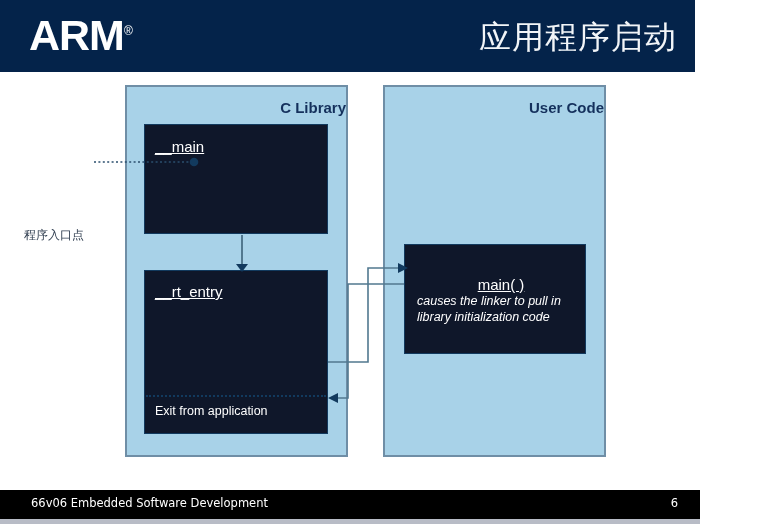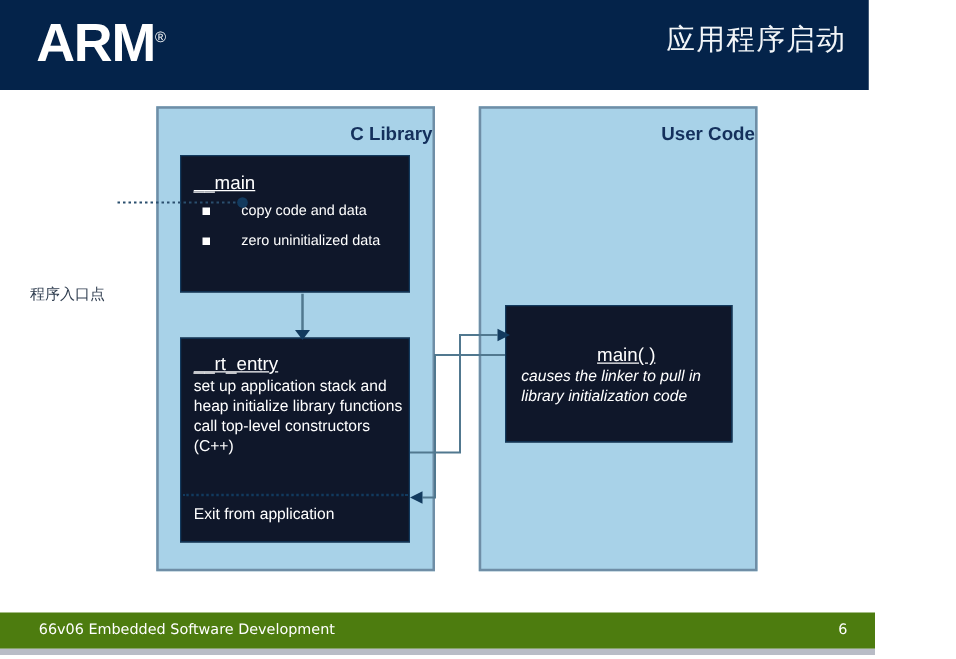--- a/index.html
+++ b/index.html
@@ -40,21 +40,21 @@
     font-size: 12px;
     vertical-align: super;
     font-weight: normal;
     letter-spacing: 0;
   }
   .slide-title {
     position: absolute;
     right: 18px;
     top: 16px;
     color: #f2f5f8;
-    font-size: 23px;
+    font-size: 32px;
     font-family: Liberation Sans, sans-serif;
     letter-spacing: 1px;
     white-space: nowrap;
   }
 
   
   .stage {
     position: absolute;
     left: 0;
     top: 72px;
@@ -171,21 +171,21 @@
     white-space: nowrap;
   }
 
   
   .footer-bar {
     position: absolute;
     left: 0;
     top: 490px;
     width: 700px;
     height: 29px;
-    background: #4d7c0f;
+    background: #000000;
   }
   .footer-shadow {
     position: absolute;
     left: 0;
     top: 519px;
     width: 700px;
     height: 5px;
     background: #b8bcc6;
   }
   .footer-text {
@@ -222,31 +222,24 @@
   <div class="panel" id="panel-clib">
     <div class="panel-title">C Library</div>
   </div>
 
   <div class="panel" id="panel-user">
     <div class="panel-title">User Code</div>
   </div>
 
   <div class="block" id="block-main">
     <span class="block-head">__main</span>
-    <ul class="bullets">
-      <li><span class="sq"></span><span>copy code and data</span></li>
-      <li><span class="sq"></span><span>zero uninitialized data</span></li>
-    </ul>
   </div>
 
   <div class="block" id="block-rtentry">
     <span class="block-head">__rt_entry</span>
-    <div class="block-lines">set up application stack and heap
-initialize library functions
-call top-level constructors (C++)</div>
     <div class="dotted-divider"></div>
     <div class="exit-line">Exit from application</div>
   </div>
 
   <div class="block" id="block-usermain">
     <span class="block-head">main( )</span>
     <div class="block-lines">causes the linker to pull in library initialization code</div>
   </div>
 
   <div class="conn" style="left:0;top:0;width:765px;height:408px;">

